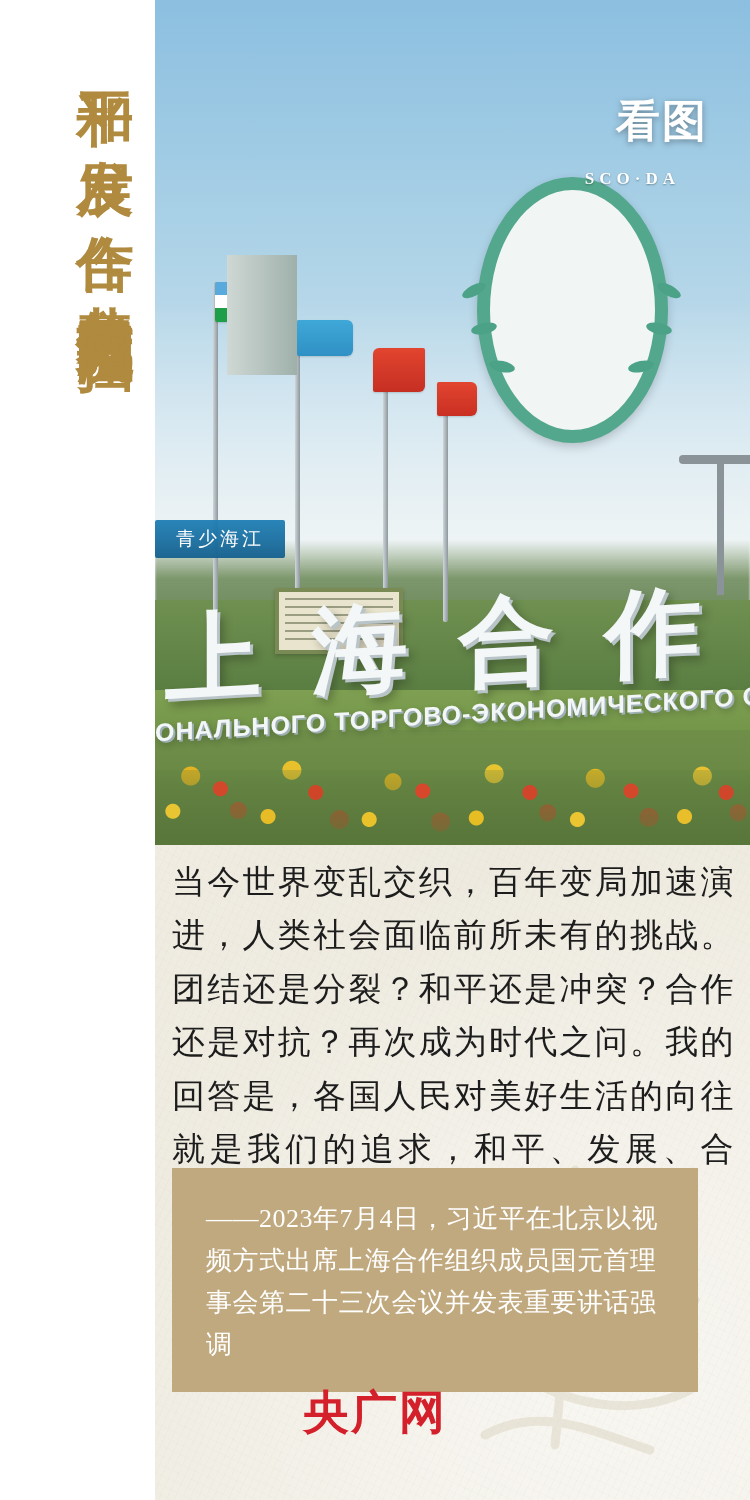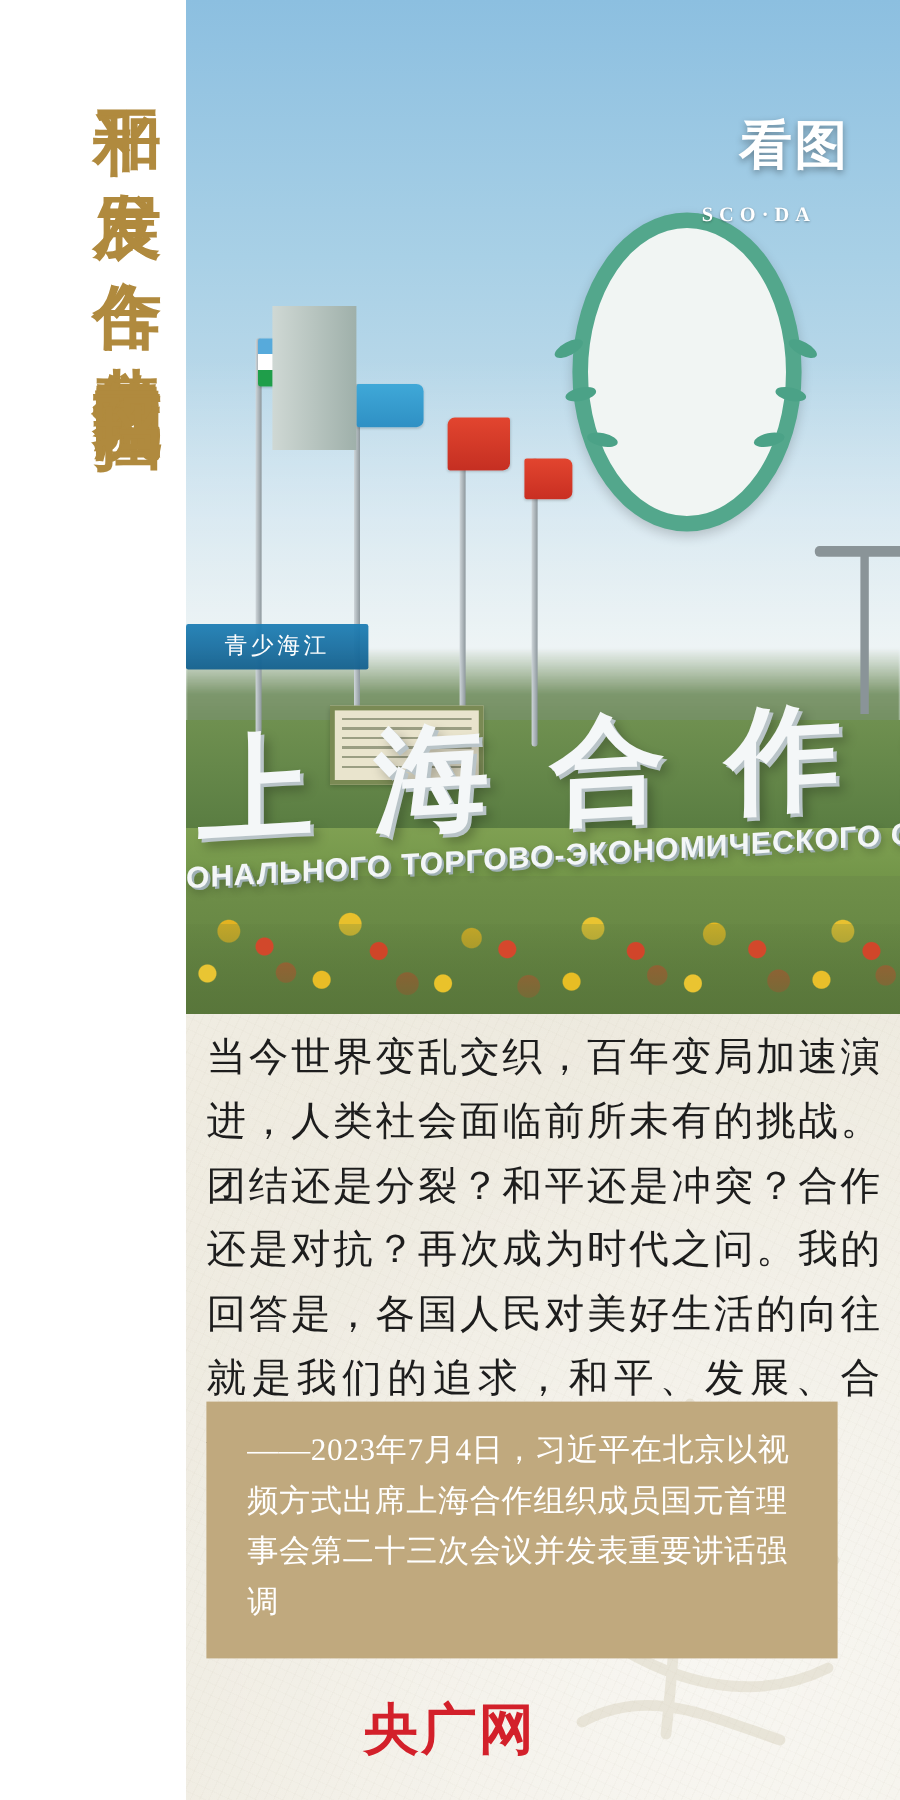--- a/index.html
+++ b/index.html
@@ -277,21 +277,21 @@
     letter-spacing: 1px;
     color: #f3f6f7;
     text-shadow: 2px 2px 0 #9fb0b5, 3px 4px 7px rgba(0,0,0,0.3);
     white-space: nowrap;
     transform: skewY(-3.5deg);
   }
   .blue-sign {
     position: absolute;
     left: 0px;
     top: 520px;
-    width: 152px;
+    width: 130px;
     height: 38px;
     background: linear-gradient(180deg, #1f7fb5, #15618f);
     color: #fff;
     font-family: "Liberation Sans", sans-serif;
     font-size: 19px;
     letter-spacing: 3px;
     text-align: center;
     line-height: 38px;
     border-radius: 2px;
     opacity: 0.95;
@@ -388,35 +388,35 @@
   }
 
   
   .attrib {
     position: absolute;
     left: 172px;
     top: 1168px;
     width: 526px;
     min-height: 170px;
     background: #c0a97e;
-    padding: 20px 34px 26px 34px;
+    padding: 30px 34px 26px 34px;
     box-sizing: border-box;
     color: #ffffff;
     font-family: "Liberation Serif", serif;
     font-size: 26px;
     line-height: 1.62;
     letter-spacing: 0.5px;
   }
 
   
   .footer {
     position: absolute;
     left: 0;
     right: 0;
-    bottom: 27px;
+    bottom: 56px;
     text-align: center;
   }
   .footer-logo {
     display: inline-block;
     font-family: "Liberation Sans", sans-serif;
     font-weight: bold;
     font-size: 46px;
     letter-spacing: 2px;
     color: #d3202a;
   }

